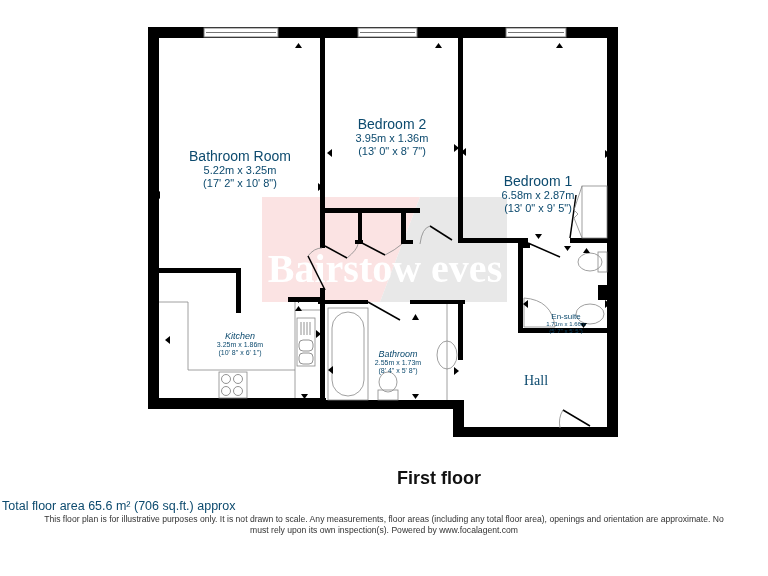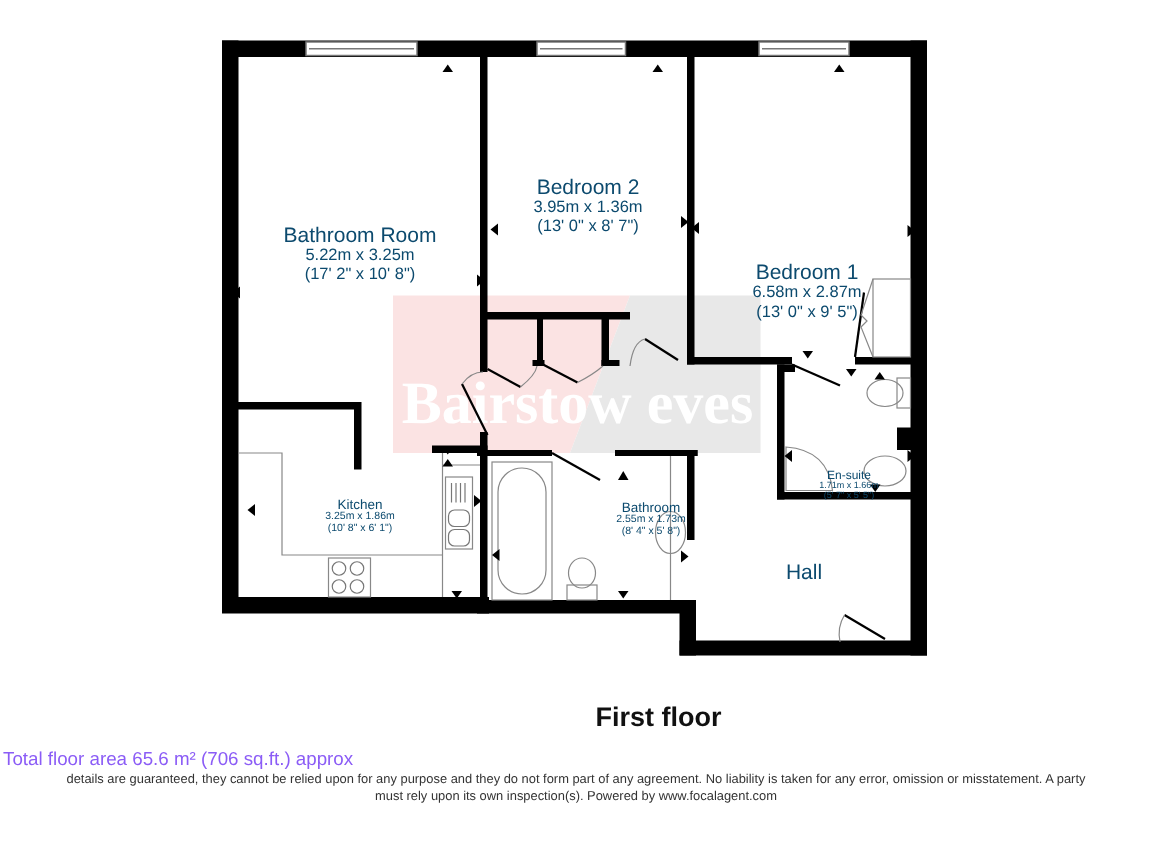--- a/index.html
+++ b/index.html
@@ -3,26 +3,26 @@
 <meta charset="utf-8">
 <style>
   html, body { margin:0; padding:0; background:#ffffff; }
   body { width:768px; height:576px; position:relative; overflow:hidden; font-family:"Liberation Sans", sans-serif; color:#222; }
   #plan { position:absolute; left:0; top:0; width:768px; height:460px; }
   .lbl { position:absolute; text-align:center; color:#0c4a6e; line-height:1.15; white-space:nowrap; }
   .lbl .name { display:block; }
   .lbl .dim { display:block; }
   .big .name { font-size:14px; }
   .big .dim { font-size:11px; }
-  .small .name { font-size:9px; }
+  .small .name { font-size:9px;font-style:italic; }
   .small .dim { font-size:7px; }
   .tiny .name { font-size:8px; }
   .tiny .dim { font-size:6px; }
   #floor-title { position:absolute; left:0; width:878px; top:468px; text-align:center; font-weight:bold; font-size:18px; color:#111; }
-  #total-area { position:absolute; left:2px; top:499px; font-size:12.5px; color:#8b5cf6; }
+  #total-area { position:absolute; left:2px; top:499px; font-size:12.5px; color:#0c4a6e; }
   #disclaimer { position:absolute; left:0; top:514px; width:768px; font-size:8.6px; color:#333; text-align:center; line-height:11px; }
   #disclaimer span { display:block; white-space:nowrap; }
 </style>
 </head>
 <body>
 
 <svg id="plan" viewBox="0 0 768 460" xmlns="http://www.w3.org/2000/svg">
 
   <g>
     <polygon points="262,197 420,197 380,302 262,302" fill="#fbe3e3"></polygon>
@@ -183,32 +183,32 @@
 <div class="lbl big" style="left:478px; top:133px; width:120px;margin-top:40px;">
   <span class="name">Bedroom 1</span>
   <span class="dim">6.58m x 2.87m</span>
   <span class="dim">(13' 0" x 9' 5")</span>
 </div>
 <div class="lbl small" style="left:200px; top:331px; width:80px;">
   <span class="name">Kitchen</span>
   <span class="dim">3.25m x 1.86m</span>
   <span class="dim">(10' 8" x 6' 1")</span>
 </div>
-<div class="lbl small" style="left:368px; top:333px; width:60px;margin-left:36px;">
+<div class="lbl small" style="left:368px; top:349px; width:60px;">
   <span class="name">Bathroom</span>
   <span class="dim">2.55m x 1.73m</span>
   <span class="dim">(8' 4" x 5' 8")</span>
 </div>
 <div class="lbl tiny" style="left:536px; top:272px; width:60px;margin-top:40px;">
   <span class="name">En-suite</span>
   <span class="dim">1.71m x 1.66m</span>
   <span class="dim">(5' 7" x 5' 5")</span>
 </div>
-<div class="lbl big" style="left:506px; top:373px; width:60px;">
+<div class="lbl big" style="left:506px; top:373px; width:60px;font-family:Liberation Serif, serif;">
   <span class="name">Hall</span>
 </div>
 
 <div id="floor-title">First floor</div>
 <div id="total-area">Total floor area 65.6 m² (706 sq.ft.) approx</div>
 <div id="disclaimer">
-  <span>details are guaranteed, they cannot be relied upon for any purpose and they do not form part of any agreement. No liability is taken for any error, omission or misstatement. A party</span>
+  <span>This floor plan is for illustrative purposes only. It is not drawn to scale. Any measurements, floor areas (including any total floor area), openings and orientation are approximate. No</span>
   <span>must rely upon its own inspection(s). Powered by www.focalagent.com</span>
 </div>
 
 </body></html>

